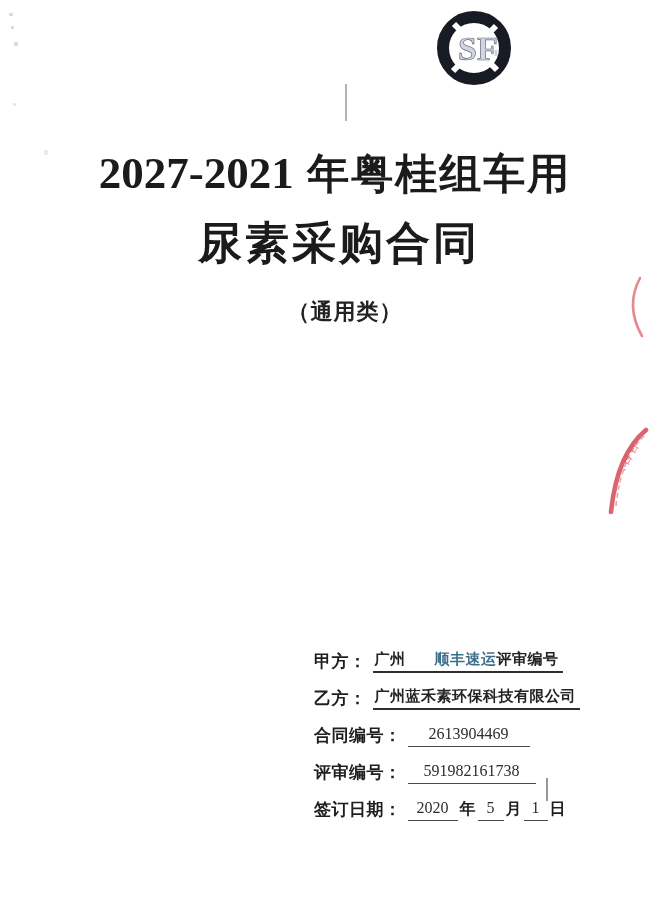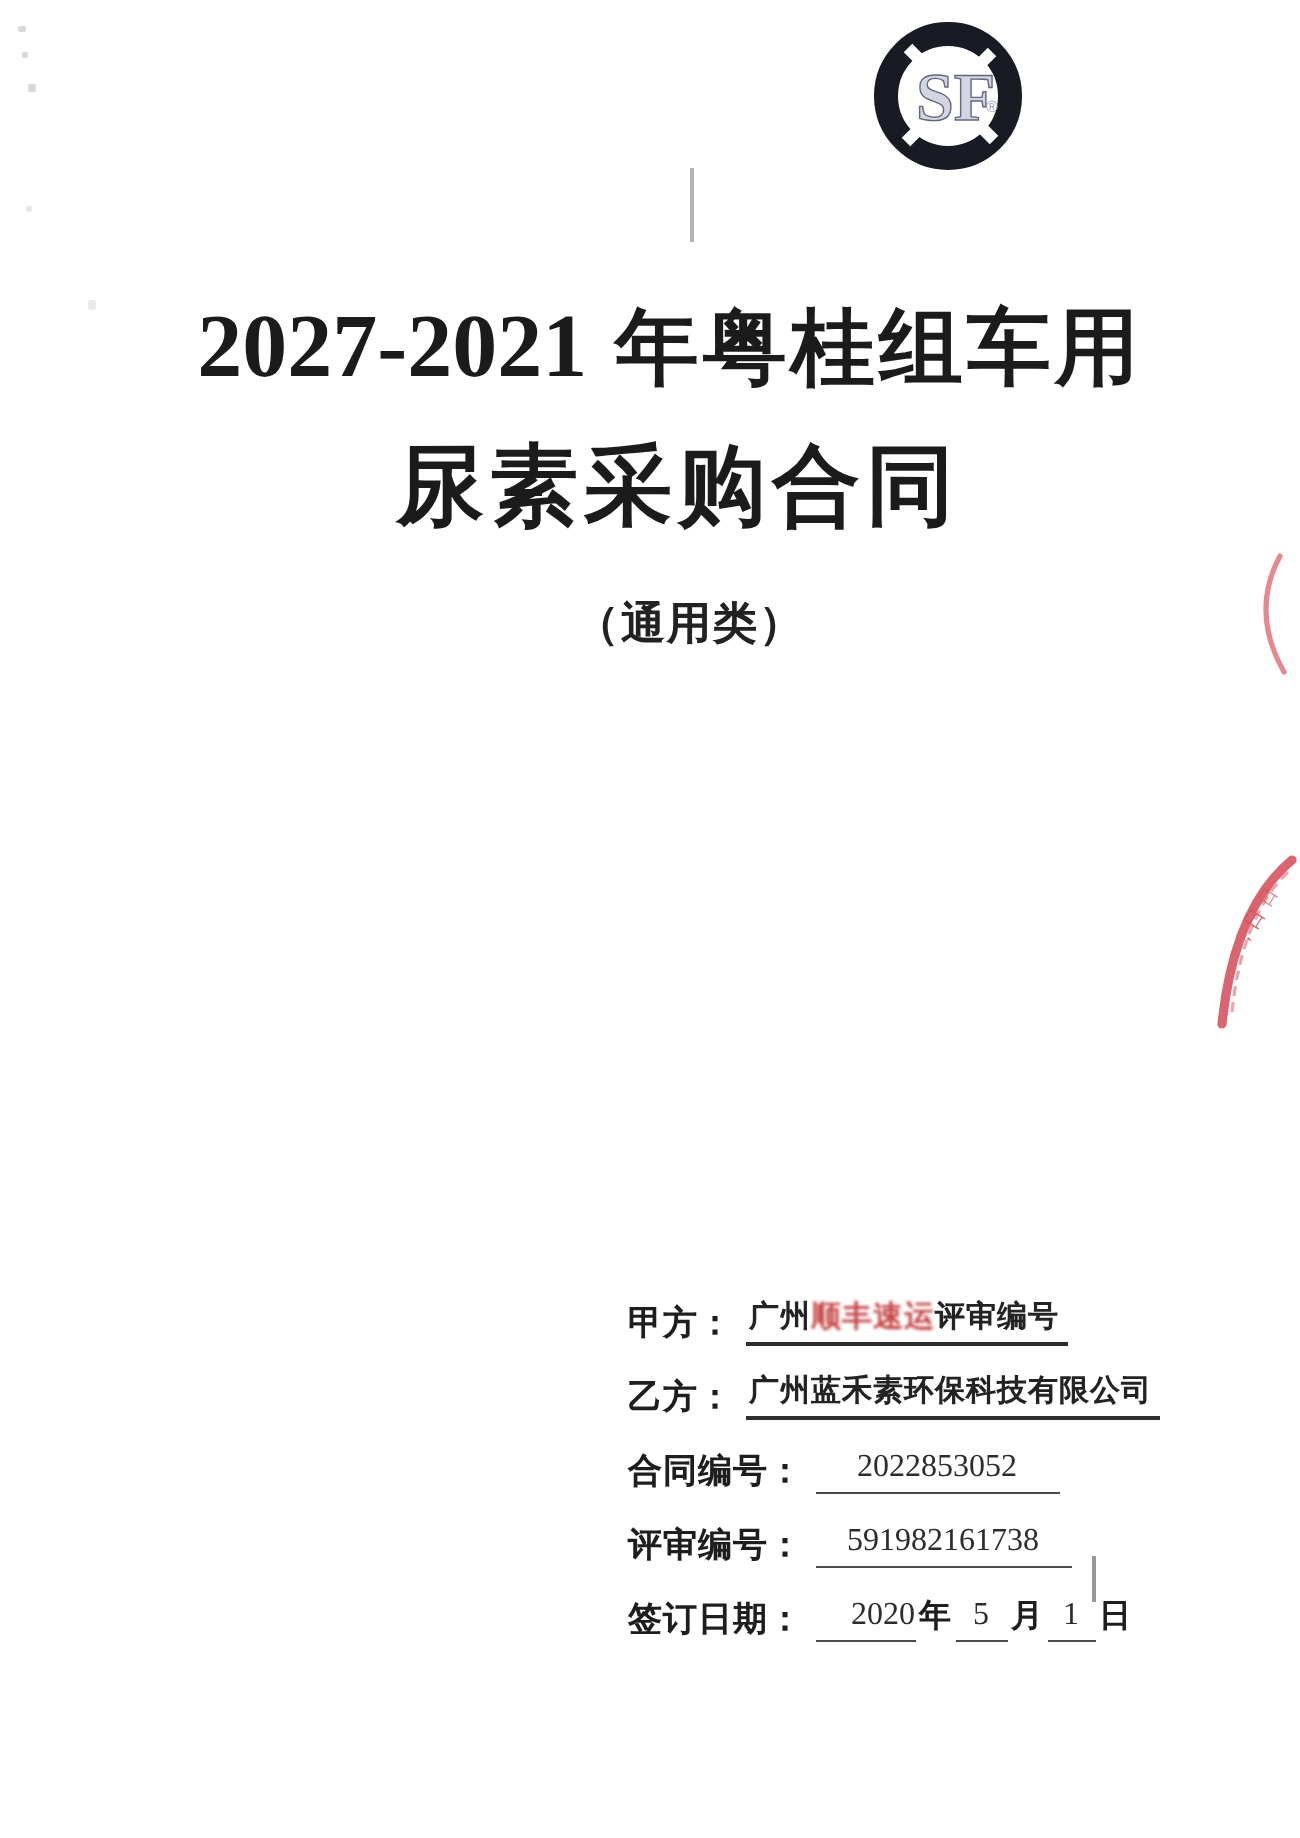--- a/index.html
+++ b/index.html
@@ -69,29 +69,29 @@
   }
   .u-num {
     border-bottom: 1.8px solid #4a4a4a;
     font-family: "Liberation Serif", serif;
     font-size: 16px; color: #2d2d2d;
     text-align: center; line-height: 22px; padding-bottom: 1px;
     display: inline-block;
   }
   .w-contract { min-width: 122px; }
   .w-review   { min-width: 128px; }
-  .w-year     { min-width: 50px; text-align: right; }
+  .w-year     { min-width: 50px; }
   .w-month    { min-width: 26px; }
   .w-day      { min-width: 24px; }
   .date-unit {
     font-family: "Liberation Sans", sans-serif;
     font-weight: 700; font-size: 16px; color: #1e1e1e;
     line-height: 22px; padding: 0 2px 1px 2px;
   }
-  .smudged { color: #b91c1c; filter: blur(0.7px); opacity: 0.8; }
+  .smudged { color: #0c4a6e; filter: blur(0.7px); opacity: 0.8; margin-left: 29px; }
 </style>
 </head>
 <body>
 
 <div class="page">
 
   <div class="speck s1"></div>
   <div class="speck s2"></div>
   <div class="speck s3"></div>
   <div class="speck s4"></div>
@@ -133,21 +133,21 @@
       <span class="u-party"><span>广州</span><span class="smudged">顺丰速运</span><span>评审编号</span></span>
     </div>
 
     <div class="form-row">
       <span class="form-label">乙方：</span>
       <span class="u-party">广州蓝禾素环保科技有限公司</span>
     </div>
 
     <div class="form-row">
       <span class="form-label">合同编号：</span>
-      <span class="u-num w-contract">2022853052</span>
+      <span class="u-num w-contract">2613904469</span>
     </div>
 
     <div class="form-row">
       <span class="form-label">评审编号：</span>
       <span class="u-num w-review">591982161738</span>
     </div>
 
     <div class="form-row">
       <span class="form-label">签订日期：</span>
       <span class="u-num w-year">2020</span>

